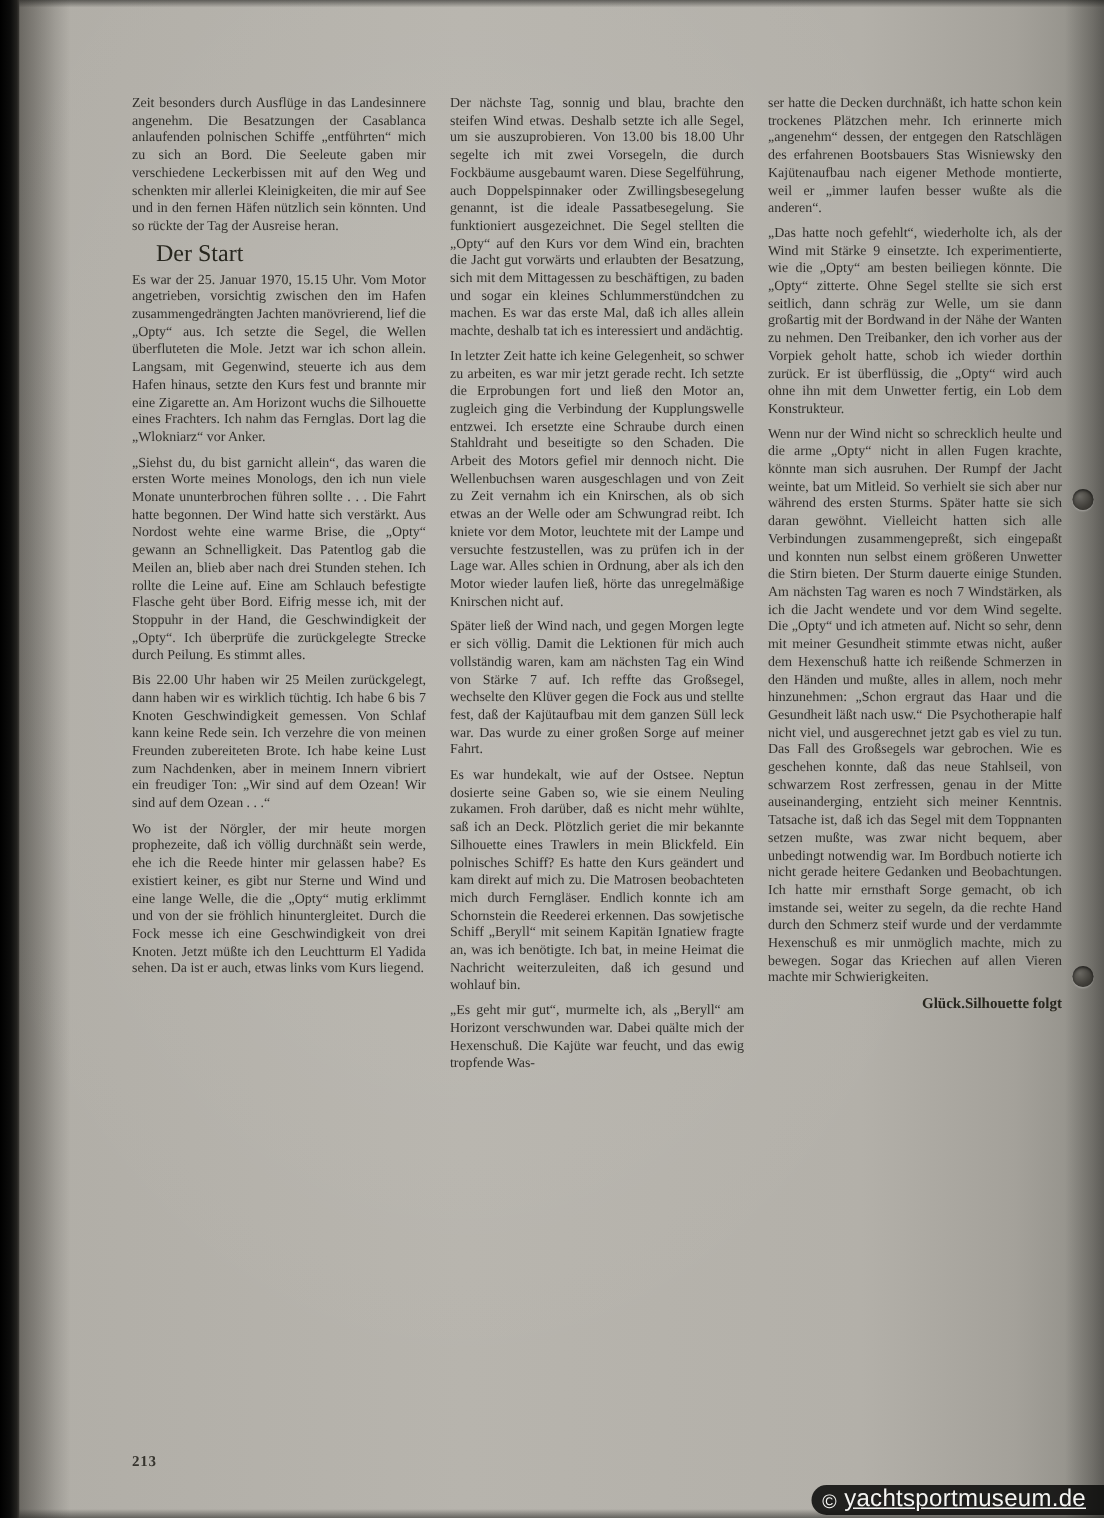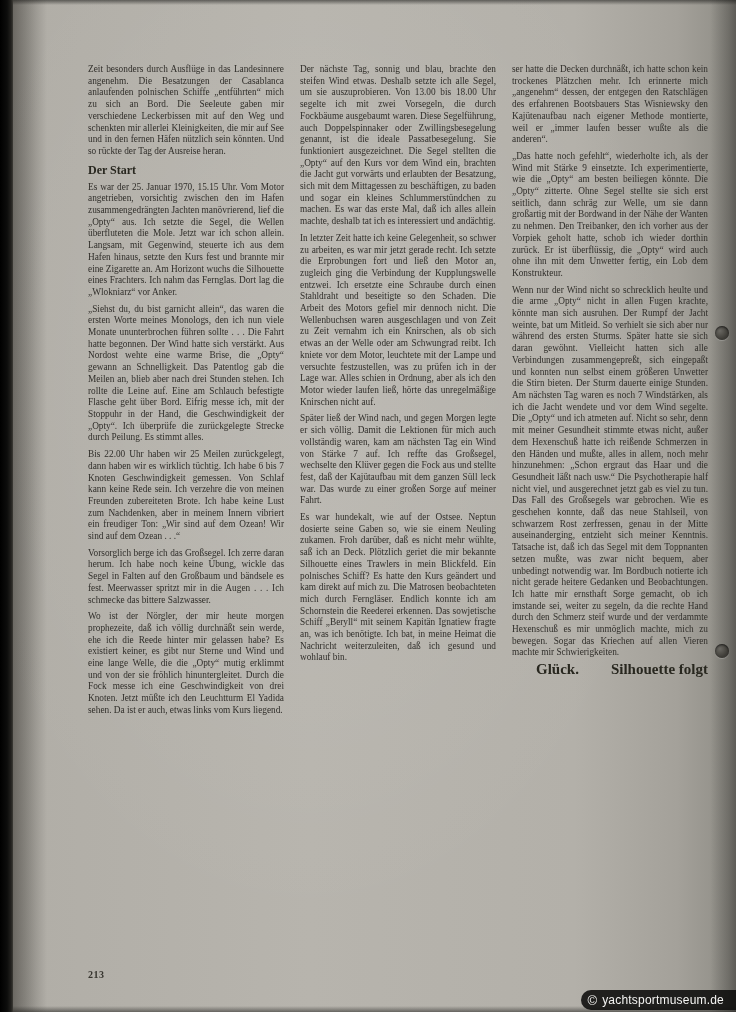--- a/index.html
+++ b/index.html
@@ -58,47 +58,47 @@
   .col { flex: 1 1 0; min-width: 0; }
   .para {
     font-size: 9.3px; line-height: 11.7px;
     color: #302e2a;
     text-align: justify;
     hyphens: auto; -webkit-hyphens: auto;
     overflow-wrap: break-word;
     margin-bottom: 5px;
   }
   .heading {
-    font-size: 12px; line-height: 12px;
-    font-weight: bold; color: #28271f;
-    margin: 6px 0 6px 0;
+    font-size: 16px; line-height: 12px;
+    font-weight: normal; color: #28271f;
+    margin: 6px 0 6px 16px;
   }
   .endline {
-    display: flex; justify-content: space-between;
-    font-size: 15px; line-height: 11.7px;
+    display: flex; justify-content: flex-end;
+    font-size: 10px; line-height: 11.7px;
     font-weight: bold; color: #28271f;
     margin-top: 1px;
     margin-left: 24px;
   }
   .page-number {
     position: absolute; left: 88px; top: 969px;
     font-size: 10px; font-weight: bold; color: #36342e; z-index: 2;
     letter-spacing: 0.5px;
   }
   .watermark {
     position: absolute; right: 0; bottom: 2px; height: 20px;
     display: flex; align-items: center;
     padding: 0 12px 0 7px;
     background: rgba(12,12,11,0.88);
     border-radius: 10px 0 0 10px;
     font-family: "Liberation Sans", sans-serif;
     color: #f4f4f2; z-index: 4;
   }
   .wm-symbol { font-size: 13px; margin-right: 5px; }
-  .wm-text { font-size: 12px; letter-spacing: 0.2px; }
+  .wm-text { font-size: 16px; letter-spacing: 0.2px; text-decoration: underline; }
 </style>
 </head>
 <body>
 
 <div class="scan">
   <div class="paper"></div>
   <div class="edge-top"></div>
   <div class="edge-bottom"></div>
   <div class="edge-right"></div>
   <div class="binding"></div>
@@ -106,28 +106,28 @@
   <div class="hole hole-1"></div>
   <div class="hole hole-2"></div>
 
   <main class="columns" lang="de">
       <div class="col">
         <p class="para">Zeit besonders durch Ausflüge in das Landesinnere angenehm. Die Besatzungen der Casablanca anlaufenden polnischen Schiffe „entführten“ mich zu sich an Bord. Die Seeleute gaben mir verschiedene Leckerbissen mit auf den Weg und schenkten mir allerlei Kleinigkeiten, die mir auf See und in den fernen Häfen nützlich sein könnten. Und so rückte der Tag der Ausreise heran.</p>
         <h2 class="heading">Der Start</h2>
         <p class="para">Es war der 25. Januar 1970, 15.15 Uhr. Vom Motor angetrieben, vorsichtig zwischen den im Hafen zusammengedrängten Jachten manövrierend, lief die „Opty“ aus. Ich setzte die Segel, die Wellen überfluteten die Mole. Jetzt war ich schon allein. Langsam, mit Gegenwind, steuerte ich aus dem Hafen hinaus, setzte den Kurs fest und brannte mir eine Zigarette an. Am Horizont wuchs die Silhouette eines Frachters. Ich nahm das Fernglas. Dort lag die „Wlokniarz“ vor Anker.</p>
         <p class="para">„Siehst du, du bist garnicht allein“, das waren die ersten Worte meines Monologs, den ich nun viele Monate ununterbrochen führen sollte . . . Die Fahrt hatte begonnen. Der Wind hatte sich verstärkt. Aus Nordost wehte eine warme Brise, die „Opty“ gewann an Schnelligkeit. Das Patentlog gab die Meilen an, blieb aber nach drei Stunden stehen. Ich rollte die Leine auf. Eine am Schlauch befestigte Flasche geht über Bord. Eifrig messe ich, mit der Stoppuhr in der Hand, die Geschwindigkeit der „Opty“. Ich überprüfe die zurückgelegte Strecke durch Peilung. Es stimmt alles.</p>
         <p class="para">Bis 22.00 Uhr haben wir 25 Meilen zurückgelegt, dann haben wir es wirklich tüchtig. Ich habe 6 bis 7 Knoten Geschwindigkeit gemessen. Von Schlaf kann keine Rede sein. Ich verzehre die von meinen Freunden zubereiteten Brote. Ich habe keine Lust zum Nachdenken, aber in meinem Innern vibriert ein freudiger Ton: „Wir sind auf dem Ozean! Wir sind auf dem Ozean . . .“</p>
-        <p class="para">Vorsorglich berge ich das Großsegel. Ich zerre daran herum. Ich habe noch keine Übung, wickle das Segel in Falten auf den Großbaum und bändsele es fest. Meerwasser spritzt mir in die Augen . . . Ich schmecke das bittere Salzwasser.</p>
         <p class="para">Wo ist der Nörgler, der mir heute morgen prophezeite, daß ich völlig durchnäßt sein werde, ehe ich die Reede hinter mir gelassen habe? Es existiert keiner, es gibt nur Sterne und Wind und eine lange Welle, die die „Opty“ mutig erklimmt und von der sie fröhlich hinuntergleitet. Durch die Fock messe ich eine Geschwindigkeit von drei Knoten. Jetzt müßte ich den Leuchtturm El Yadida sehen. Da ist er auch, etwas links vom Kurs liegend.</p>
       </div>
       <div class="col">
         <p class="para">Der nächste Tag, sonnig und blau, brachte den steifen Wind etwas. Deshalb setzte ich alle Segel, um sie auszuprobieren. Von 13.00 bis 18.00 Uhr segelte ich mit zwei Vorsegeln, die durch Fockbäume ausgebaumt waren. Diese Segelführung, auch Doppelspinnaker oder Zwillingsbesegelung genannt, ist die ideale Passatbesegelung. Sie funktioniert ausgezeichnet. Die Segel stellten die „Opty“ auf den Kurs vor dem Wind ein, brachten die Jacht gut vorwärts und erlaubten der Besatzung, sich mit dem Mittagessen zu beschäftigen, zu baden und sogar ein kleines Schlummerstündchen zu machen. Es war das erste Mal, daß ich alles allein machte, deshalb tat ich es interessiert und andächtig.</p>
         <p class="para">In letzter Zeit hatte ich keine Gelegenheit, so schwer zu arbeiten, es war mir jetzt gerade recht. Ich setzte die Erprobungen fort und ließ den Motor an, zugleich ging die Verbindung der Kupplungswelle entzwei. Ich ersetzte eine Schraube durch einen Stahldraht und beseitigte so den Schaden. Die Arbeit des Motors gefiel mir dennoch nicht. Die Wellenbuchsen waren ausgeschlagen und von Zeit zu Zeit vernahm ich ein Knirschen, als ob sich etwas an der Welle oder am Schwungrad reibt. Ich kniete vor dem Motor, leuchtete mit der Lampe und versuchte festzustellen, was zu prüfen ich in der Lage war. Alles schien in Ordnung, aber als ich den Motor wieder laufen ließ, hörte das unregelmäßige Knirschen nicht auf.</p>
         <p class="para">Später ließ der Wind nach, und gegen Morgen legte er sich völlig. Damit die Lektionen für mich auch vollständig waren, kam am nächsten Tag ein Wind von Stärke 7 auf. Ich reffte das Großsegel, wechselte den Klüver gegen die Fock aus und stellte fest, daß der Kajütaufbau mit dem ganzen Süll leck war. Das wurde zu einer großen Sorge auf meiner Fahrt.</p>
         <p class="para">Es war hundekalt, wie auf der Ostsee. Neptun dosierte seine Gaben so, wie sie einem Neuling zukamen. Froh darüber, daß es nicht mehr wühlte, saß ich an Deck. Plötzlich geriet die mir bekannte Silhouette eines Trawlers in mein Blickfeld. Ein polnisches Schiff? Es hatte den Kurs geändert und kam direkt auf mich zu. Die Matrosen beobachteten mich durch Ferngläser. Endlich konnte ich am Schornstein die Reederei erkennen. Das sowjetische Schiff „Beryll“ mit seinem Kapitän Ignatiew fragte an, was ich benötigte. Ich bat, in meine Heimat die Nachricht weiterzuleiten, daß ich gesund und wohlauf bin.</p>
+        <p class="para">„Es geht mir gut“, murmelte ich, als „Beryll“ am Horizont verschwunden war. Dabei quälte mich der Hexenschuß. Die Kajüte war feucht, und das ewig tropfende Was-</p>
       </div>
       <div class="col">
         <p class="para">ser hatte die Decken durchnäßt, ich hatte schon kein trockenes Plätzchen mehr. Ich erinnerte mich „angenehm“ dessen, der entgegen den Ratschlägen des erfahrenen Bootsbauers Stas Wisniewsky den Kajütenaufbau nach eigener Methode montierte, weil er „immer laufen besser wußte als die anderen“.</p>
         <p class="para">„Das hatte noch gefehlt“, wiederholte ich, als der Wind mit Stärke 9 einsetzte. Ich experimentierte, wie die „Opty“ am besten beiliegen könnte. Die „Opty“ zitterte. Ohne Segel stellte sie sich erst seitlich, dann schräg zur Welle, um sie dann großartig mit der Bordwand in der Nähe der Wanten zu nehmen. Den Treibanker, den ich vorher aus der Vorpiek geholt hatte, schob ich wieder dorthin zurück. Er ist überflüssig, die „Opty“ wird auch ohne ihn mit dem Unwetter fertig, ein Lob dem Konstrukteur.</p>
         <p class="para">Wenn nur der Wind nicht so schrecklich heulte und die arme „Opty“ nicht in allen Fugen krachte, könnte man sich ausruhen. Der Rumpf der Jacht weinte, bat um Mitleid. So verhielt sie sich aber nur während des ersten Sturms. Später hatte sie sich daran gewöhnt. Vielleicht hatten sich alle Verbindungen zusammengepreßt, sich eingepaßt und konnten nun selbst einem größeren Unwetter die Stirn bieten. Der Sturm dauerte einige Stunden. Am nächsten Tag waren es noch 7 Windstärken, als ich die Jacht wendete und vor dem Wind segelte. Die „Opty“ und ich atmeten auf. Nicht so sehr, denn mit meiner Gesundheit stimmte etwas nicht, außer dem Hexenschuß hatte ich reißende Schmerzen in den Händen und mußte, alles in allem, noch mehr hinzunehmen: „Schon ergraut das Haar und die Gesundheit läßt nach usw.“ Die Psychotherapie half nicht viel, und ausgerechnet jetzt gab es viel zu tun. Das Fall des Großsegels war gebrochen. Wie es geschehen konnte, daß das neue Stahlseil, von schwarzem Rost zerfressen, genau in der Mitte auseinanderging, entzieht sich meiner Kenntnis. Tatsache ist, daß ich das Segel mit dem Toppnanten setzen mußte, was zwar nicht bequem, aber unbedingt notwendig war. Im Bordbuch notierte ich nicht gerade heitere Gedanken und Beobachtungen. Ich hatte mir ernsthaft Sorge gemacht, ob ich imstande sei, weiter zu segeln, da die rechte Hand durch den Schmerz steif wurde und der verdammte Hexenschuß es mir unmöglich machte, mich zu bewegen. Sogar das Kriechen auf allen Vieren machte mir Schwierigkeiten.</p>
         <div class="endline">
           <span>Glück.</span>
           <span>Silhouette folgt</span>
         </div>
       </div>

